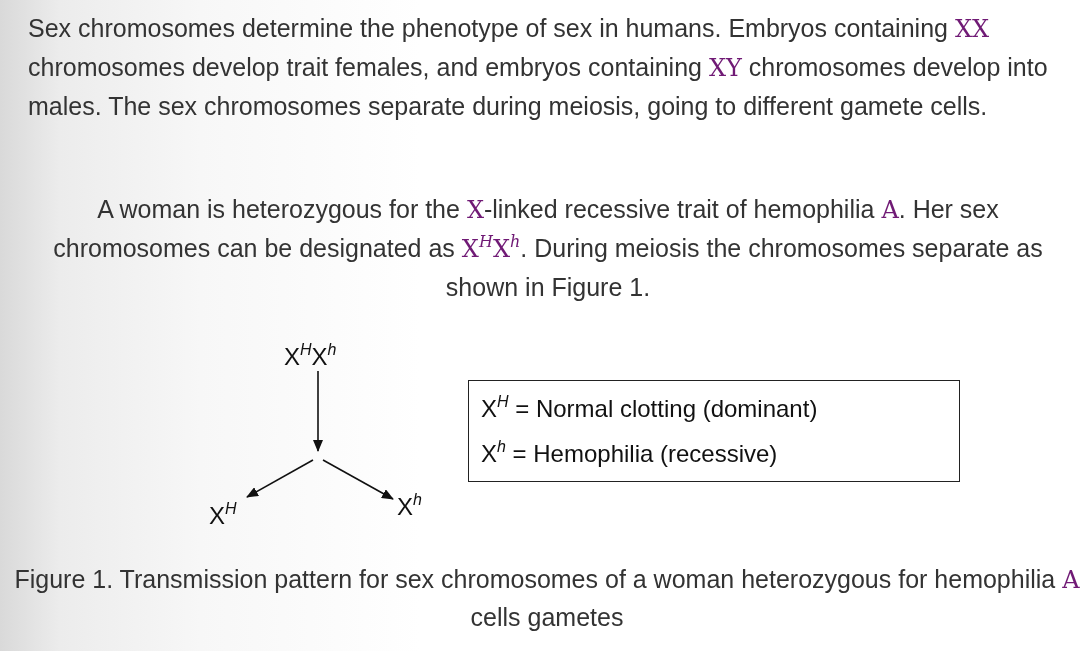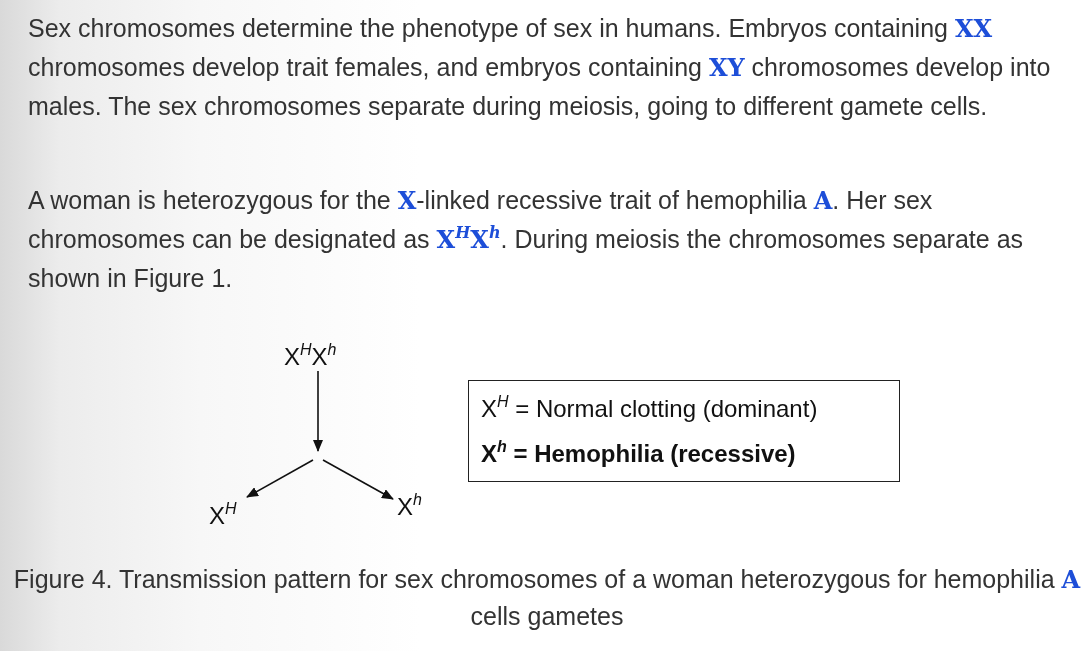--- a/index.html
+++ b/index.html
@@ -9,39 +9,39 @@
       font-family: "Liberation Sans", sans-serif;
       color: #333333;
       position: relative;
     }
     .para {
       position: absolute; left: 28px; width: 1040px;
       font-size: 25px; line-height: 38px; color: #333333;
       margin: 0;
     }
     .p1 { top: 9px; }
-    .p2 { top: 181px; }
-    .math { font-family: "DejaVu Serif", "Liberation Serif", serif; font-size: 24px; color: #1d4ed8; font-weight: bold; }
+    .p2 { top: 190px; text-align: center; }
+    .math { font-family: "DejaVu Serif", "Liberation Serif", serif; font-size: 24px; color: #701a75; }
     .math sup { font-style: italic; font-size: 16px; vertical-align: 10px; line-height: 0; }
 
     .diagram { position: absolute; left: 0; top: 0; width: 1086px; height: 651px; pointer-events: none; }
     .dlabel { position: absolute; font-family: "Liberation Sans", sans-serif; font-size: 24px; color: #111; }
     .dlabel sup { font-style: italic; font-size: 16px; vertical-align: 10px; line-height: 0; }
     .top-label { left: 284px; top: 343px; }
     .left-label { left: 209px; top: 502px; }
     .right-label { left: 397px; top: 493px; }
 
     .legend {
-      position: absolute; left: 468px; top: 380px; width: 432px; height: 102px;
+      position: absolute; left: 468px; top: 380px; width: 492px; height: 102px;
       border: 1.5px solid #222; box-sizing: border-box; background: #ffffff;
       font-family: "Liberation Sans", sans-serif; font-size: 24px; color: #111;
     }
     .legend .row { position: absolute; left: 12px; white-space: nowrap; }
     .legend .row1 { top: 14px; }
-    .legend .row2 { top: 59px; font-weight: bold; }
+    .legend .row2 { top: 59px; }
     .legend sup { font-style: italic; font-size: 16px; vertical-align: 10px; line-height: 0; }
 
     .caption {
       position: absolute; left: 0; top: 561px; width: 1094px;
       text-align: center; font-size: 25px; line-height: 37px; color: #333;
     }
   </style>
 </head>
 <body>
 
@@ -64,13 +64,13 @@
 
 <div class="dlabel left-label"><span>X</span><sup>H</sup></div>
 
 <div class="dlabel right-label"><span>X</span><sup>h</sup></div>
 
 <div class="legend">
   <div class="row row1"><span>X</span><sup>H</sup><span> = Normal clotting (dominant)</span></div>
   <div class="row row2"><span>X</span><sup>h</sup><span> = Hemophilia (recessive)</span></div>
 </div>
 
-<div class="caption"><span>Figure 4. Transmission pattern for sex chromosomes of a woman heterozygous for hemophilia </span><span class="math">A</span><span> cells gametes</span></div>
+<div class="caption"><span>Figure 1. Transmission pattern for sex chromosomes of a woman heterozygous for hemophilia </span><span class="math">A</span><span> cells gametes</span></div>
 
 </body></html>

